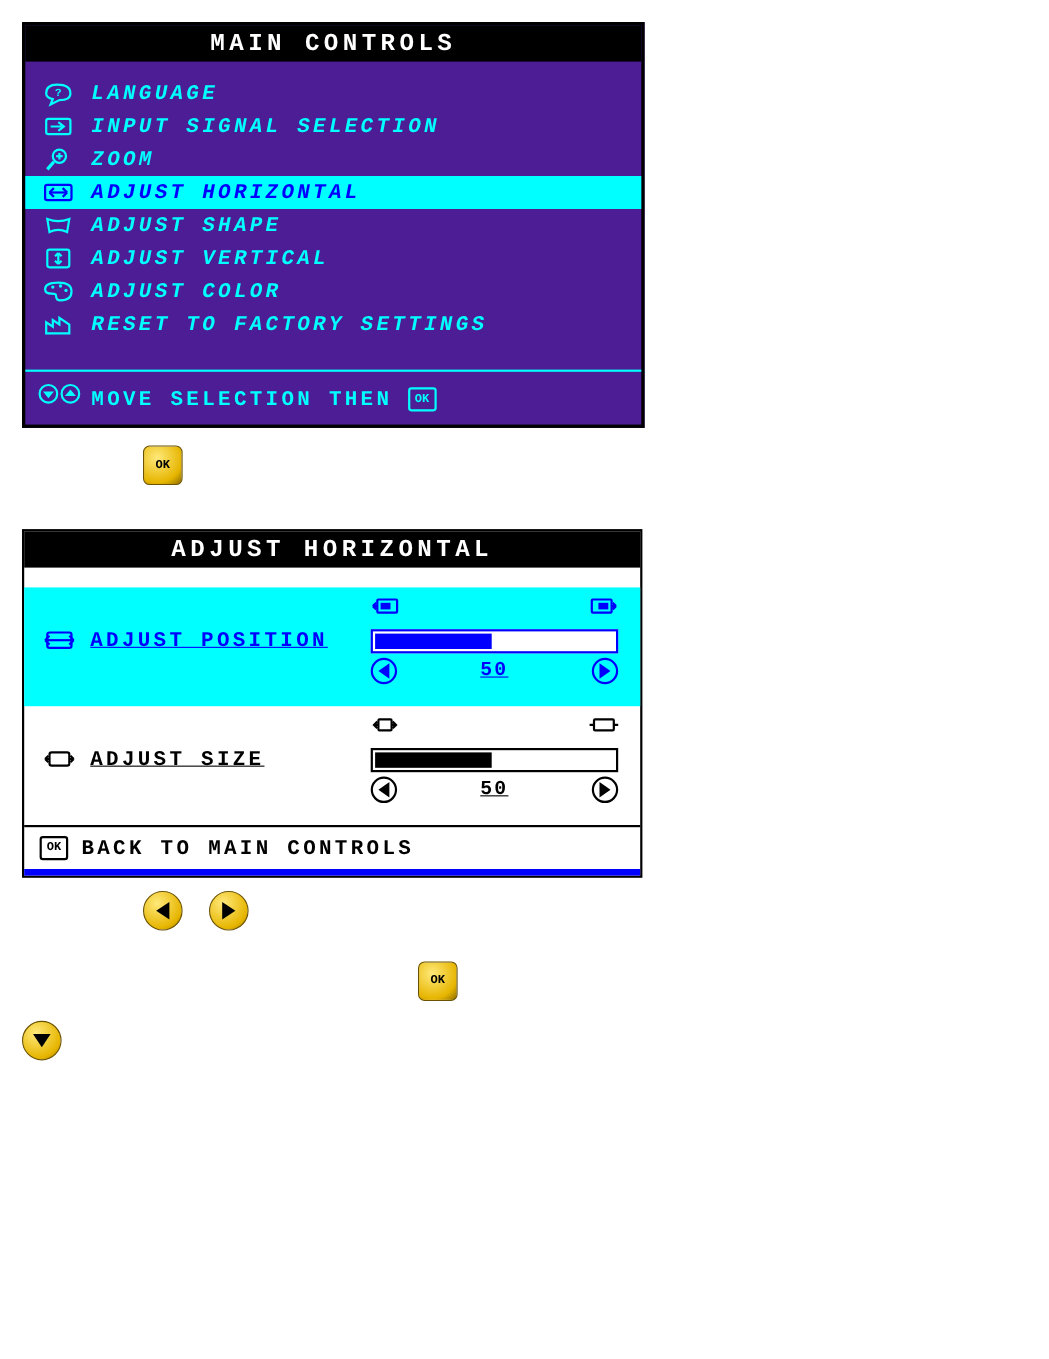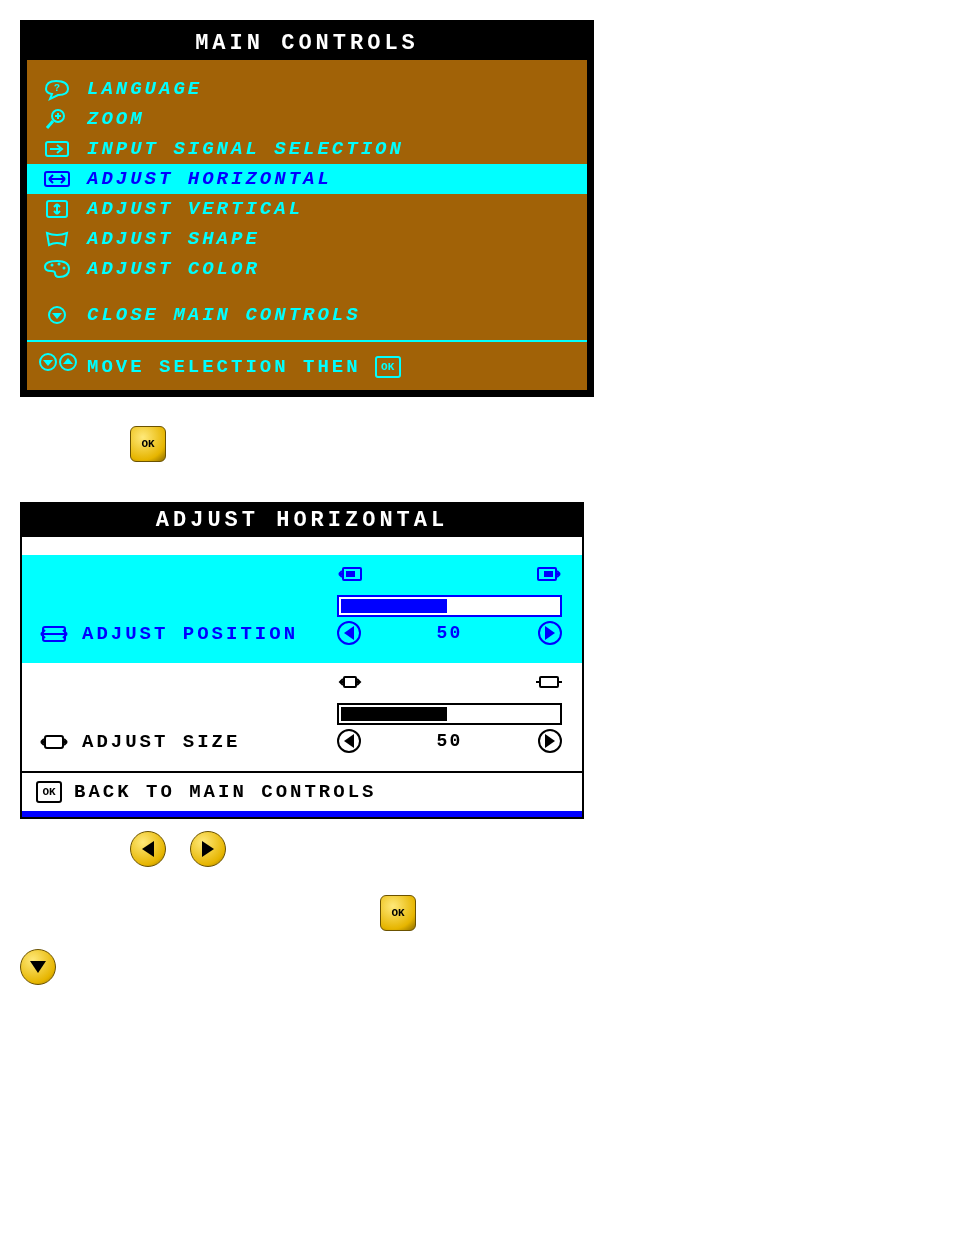--- a/index.html
+++ b/index.html
@@ -6,23 +6,23 @@
     margin: 0;
     padding: 20px;
     font-family: "Courier New", monospace;
     font-weight: bold;
     background: #fff;
     width: 954px;
     box-sizing: border-box;
   }
   .osd {
     width: 560px;
-    border: 7px solid #000000;
-    background: #a16207;
-    margin-bottom: 29px;
+    border: 3px solid #000000;
+    background: #4c1d95;
+    margin-bottom: 16px;
   }
   .osd-title {
     background: #000;
     color: #fff;
     text-align: center;
     font-size: 22px;
     letter-spacing: 4px;
     padding: 4px 0;
   }
   .osd-body {
@@ -67,24 +67,25 @@
 
   
   .osd2 {
     width: 560px;
     border: 2px solid #000;
     background: #fff;
     margin-top: 40px;
   }
   .osd2 .osd-body { padding: 18px 0 0 0; }
   .adj-row {
-    display:flex; align-items:flex-end;
+    display:flex; align-items:center;
     padding: 6px 12px 18px 12px;
     font-size:19px; letter-spacing:3px;
     min-height: 84px;
+    text-decoration: underline;
   }
   .adj-row.selected { background:#0ff; color:blue; }
   .adj-row:not(.selected) { color:#000;border-radius:17px; }
   .adj-left { display:flex; align-items:center; width:55%; }
   .adj-left .icon { width:40px; display:flex; justify-content:center; }
   .adj-right { width:45%; }
   .mini-icons { display:flex; justify-content:space-between; padding:0 8px 4px 8px; }
   .bar-wrap {
     height:18px; border:2px solid currentColor; background:#fff;
     margin:2px 8px 4px 8px; position:relative;
@@ -136,96 +137,95 @@
         <svg width="26" height="20">
             <path d="M2 10 Q2 2 12 2 Q24 2 24 10 Q24 16 14 16 L6 20 L8 15 Q2 14 2 10 Z" fill="none" stroke="currentColor" stroke-width="2"></path>
             <text x="10" y="12" font-size="10" fill="currentColor">?</text>
           </svg>
       </span>
       <span class="label">LANGUAGE</span>
     </div>
 
     <div class="menu-row">
       <span class="icon">
+        <svg width="26" height="20">
+            <rect x="2" y="3" width="22" height="14" rx="2" fill="none" stroke="currentColor" stroke-width="2"></rect>
+            <path d="M6 10 H16 M13 6 L18 10 L13 14" fill="none" stroke="currentColor" stroke-width="2"></path>
+          </svg>
+      </span>
+      <span class="label">INPUT SIGNAL SELECTION</span>
+    </div>
+
+    <div class="menu-row">
+      <span class="icon">
         <svg width="26" height="22">
             <circle cx="14" cy="8" r="6" fill="none" stroke="currentColor" stroke-width="2"></circle>
             <line x1="11" y1="8" x2="17" y2="8" stroke="currentColor" stroke-width="2"></line>
             <line x1="14" y1="5" x2="14" y2="11" stroke="currentColor" stroke-width="2"></line>
             <line x1="9" y1="13" x2="3" y2="20" stroke="currentColor" stroke-width="3"></line>
           </svg>
       </span>
       <span class="label">ZOOM</span>
     </div>
 
-    <div class="menu-row">
-      <span class="icon">
-        <svg width="26" height="20">
-            <rect x="2" y="3" width="22" height="14" rx="2" fill="none" stroke="currentColor" stroke-width="2"></rect>
-            <path d="M6 10 H16 M13 6 L18 10 L13 14" fill="none" stroke="currentColor" stroke-width="2"></path>
-          </svg>
-      </span>
-      <span class="label">INPUT SIGNAL SELECTION</span>
-    </div>
-
     <div class="menu-row selected">
       <span class="icon">
         <svg width="28" height="20">
             <rect x="2" y="3" width="24" height="14" rx="2" fill="none" stroke="currentColor" stroke-width="2"></rect>
             <line x1="6" y1="10" x2="22" y2="10" stroke="currentColor" stroke-width="2"></line>
             <path d="M6 10 L10 6 M6 10 L10 14 M22 10 L18 6 M22 10 L18 14" stroke="currentColor" stroke-width="2" fill="none"></path>
           </svg>
       </span>
       <span class="label">ADJUST HORIZONTAL</span>
     </div>
 
     <div class="menu-row">
       <span class="icon">
+        <svg width="28" height="20">
+            <path d="M4 4 Q14 8 24 4 L22 16 Q14 12 6 16 Z" fill="none" stroke="currentColor" stroke-width="2"></path>
+          </svg>
+      </span>
+      <span class="label">ADJUST SHAPE</span>
+    </div>
+
+    <div class="menu-row">
+      <span class="icon">
         <svg width="26" height="20">
             <rect x="3" y="2" width="20" height="16" rx="2" fill="none" stroke="currentColor" stroke-width="2"></rect>
             <line x1="13" y1="5" x2="13" y2="15" stroke="currentColor" stroke-width="2"></line>
             <path d="M13 5 L10 8 M13 5 L16 8 M13 15 L10 12 M13 15 L16 12" stroke="currentColor" stroke-width="2" fill="none"></path>
           </svg>
       </span>
       <span class="label">ADJUST VERTICAL</span>
-    </div>
-
-    <div class="menu-row">
-      <span class="icon">
-        <svg width="28" height="20">
-            <path d="M4 4 Q14 8 24 4 L22 16 Q14 12 6 16 Z" fill="none" stroke="currentColor" stroke-width="2"></path>
-          </svg>
-      </span>
-      <span class="label">ADJUST SHAPE</span>
     </div>
 
     <div class="menu-row">
       <span class="icon">
         <svg width="28" height="20">
             <path d="M14 2 Q26 2 26 10 Q26 18 16 18 Q12 18 12 14 Q12 12 8 12 Q2 12 2 8 Q2 2 14 2 Z" fill="none" stroke="currentColor" stroke-width="2"></path>
             <circle cx="9" cy="6" r="1.5" fill="currentColor"></circle>
             <circle cx="16" cy="5" r="1.5" fill="currentColor"></circle>
             <circle cx="21" cy="9" r="1.5" fill="currentColor"></circle>
           </svg>
       </span>
       <span class="label">ADJUST COLOR</span>
     </div>
 
+    <div class="menu-row">
+      <span class="icon">
+        <svg width="28" height="20">
+            <path d="M3 18 V8 L9 12 V6 L15 10 V4 L24 10 V18 Z" fill="none" stroke="currentColor" stroke-width="2"></path>
+          </svg>
+      </span>
+      <span class="label">RESET TO FACTORY SETTINGS</span>
+    </div>
 
 
     <div class="osd-spacer"></div>
 
-    <div class="menu-row">
-      <span class="icon">
-        <svg width="24" height="20">
-            <circle cx="12" cy="10" r="8" fill="none" stroke="currentColor" stroke-width="2"></circle>
-            <path d="M7 8 L12 14 L17 8 Z" fill="currentColor"></path>
-          </svg>
-      </span>
-      <span class="label">CLOSE MAIN CONTROLS</span>
-    </div>
 
     <div class="osd-footer hint-bar">
       <span class="icon" style="width:50px">
         <svg width="44" height="20">
           <circle cx="11" cy="10" r="8" fill="none" stroke="currentColor" stroke-width="2"></circle>
             <path d="M6 8 L11 14 L16 8 Z" fill="currentColor"></path>
           <circle cx="31" cy="10" r="8" fill="none" stroke="currentColor" stroke-width="2"></circle>
             <path d="M26 12 L31 6 L36 12 Z" fill="currentColor"></path>
         </svg>
       </span>

